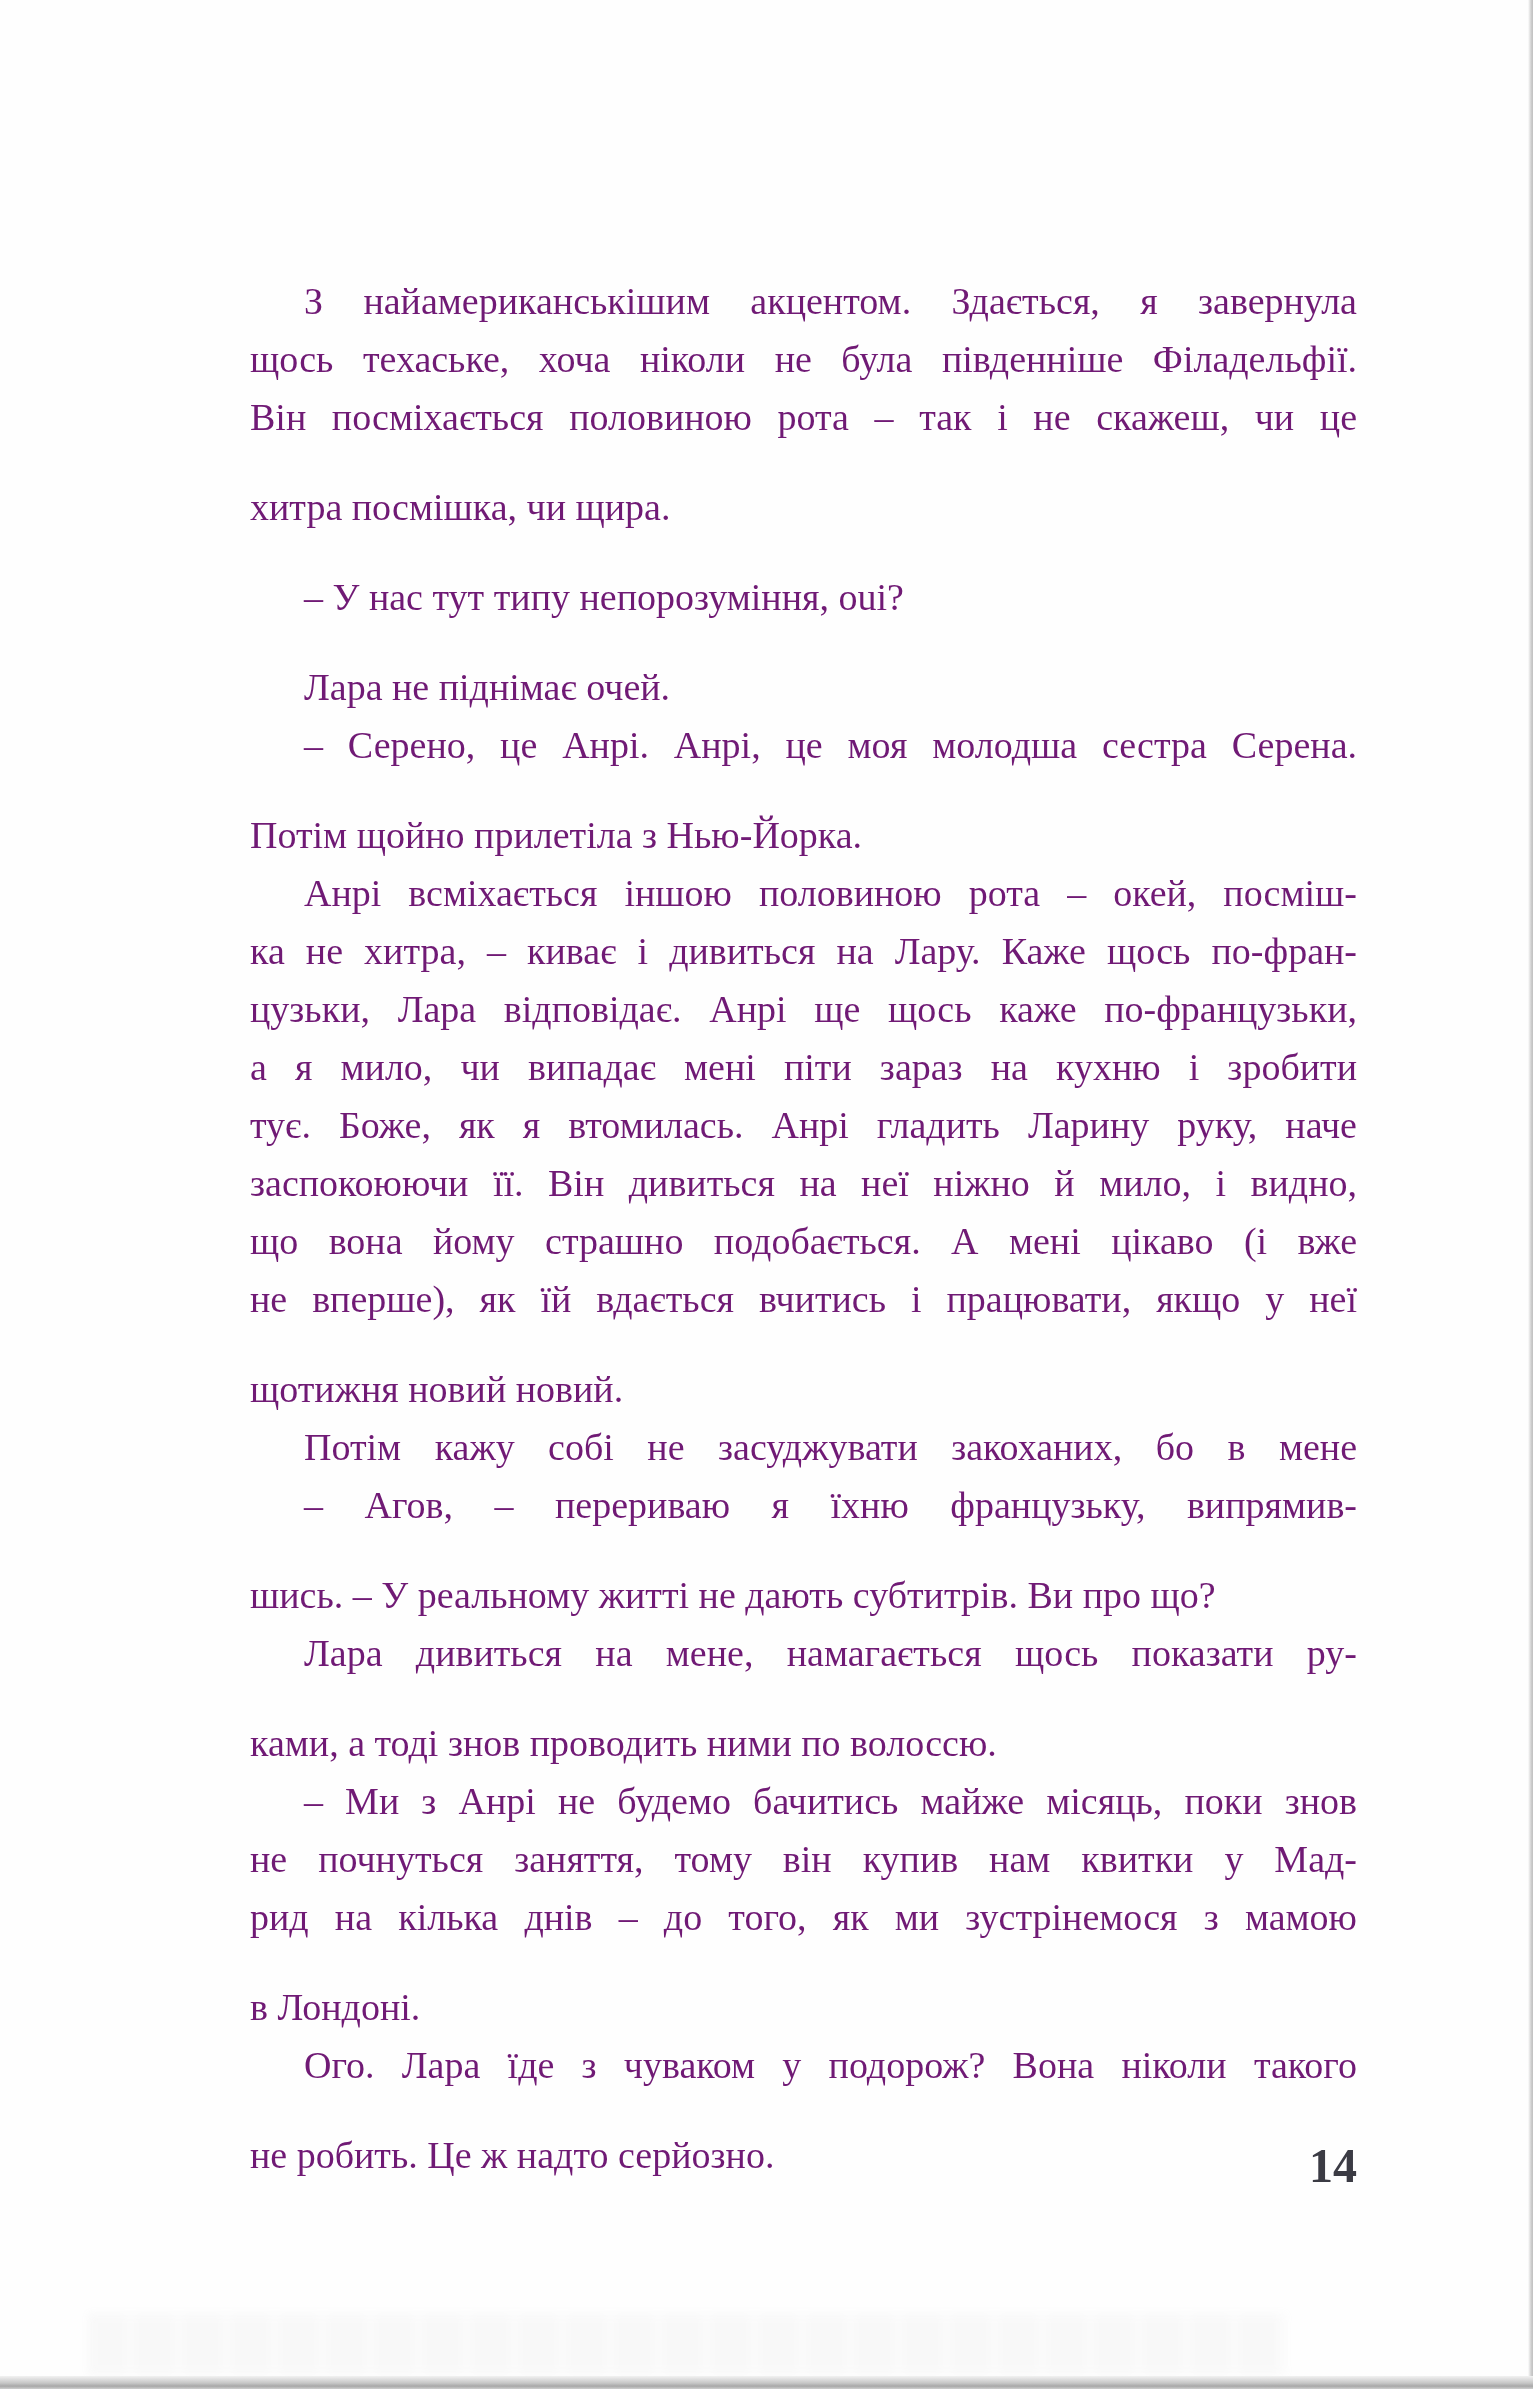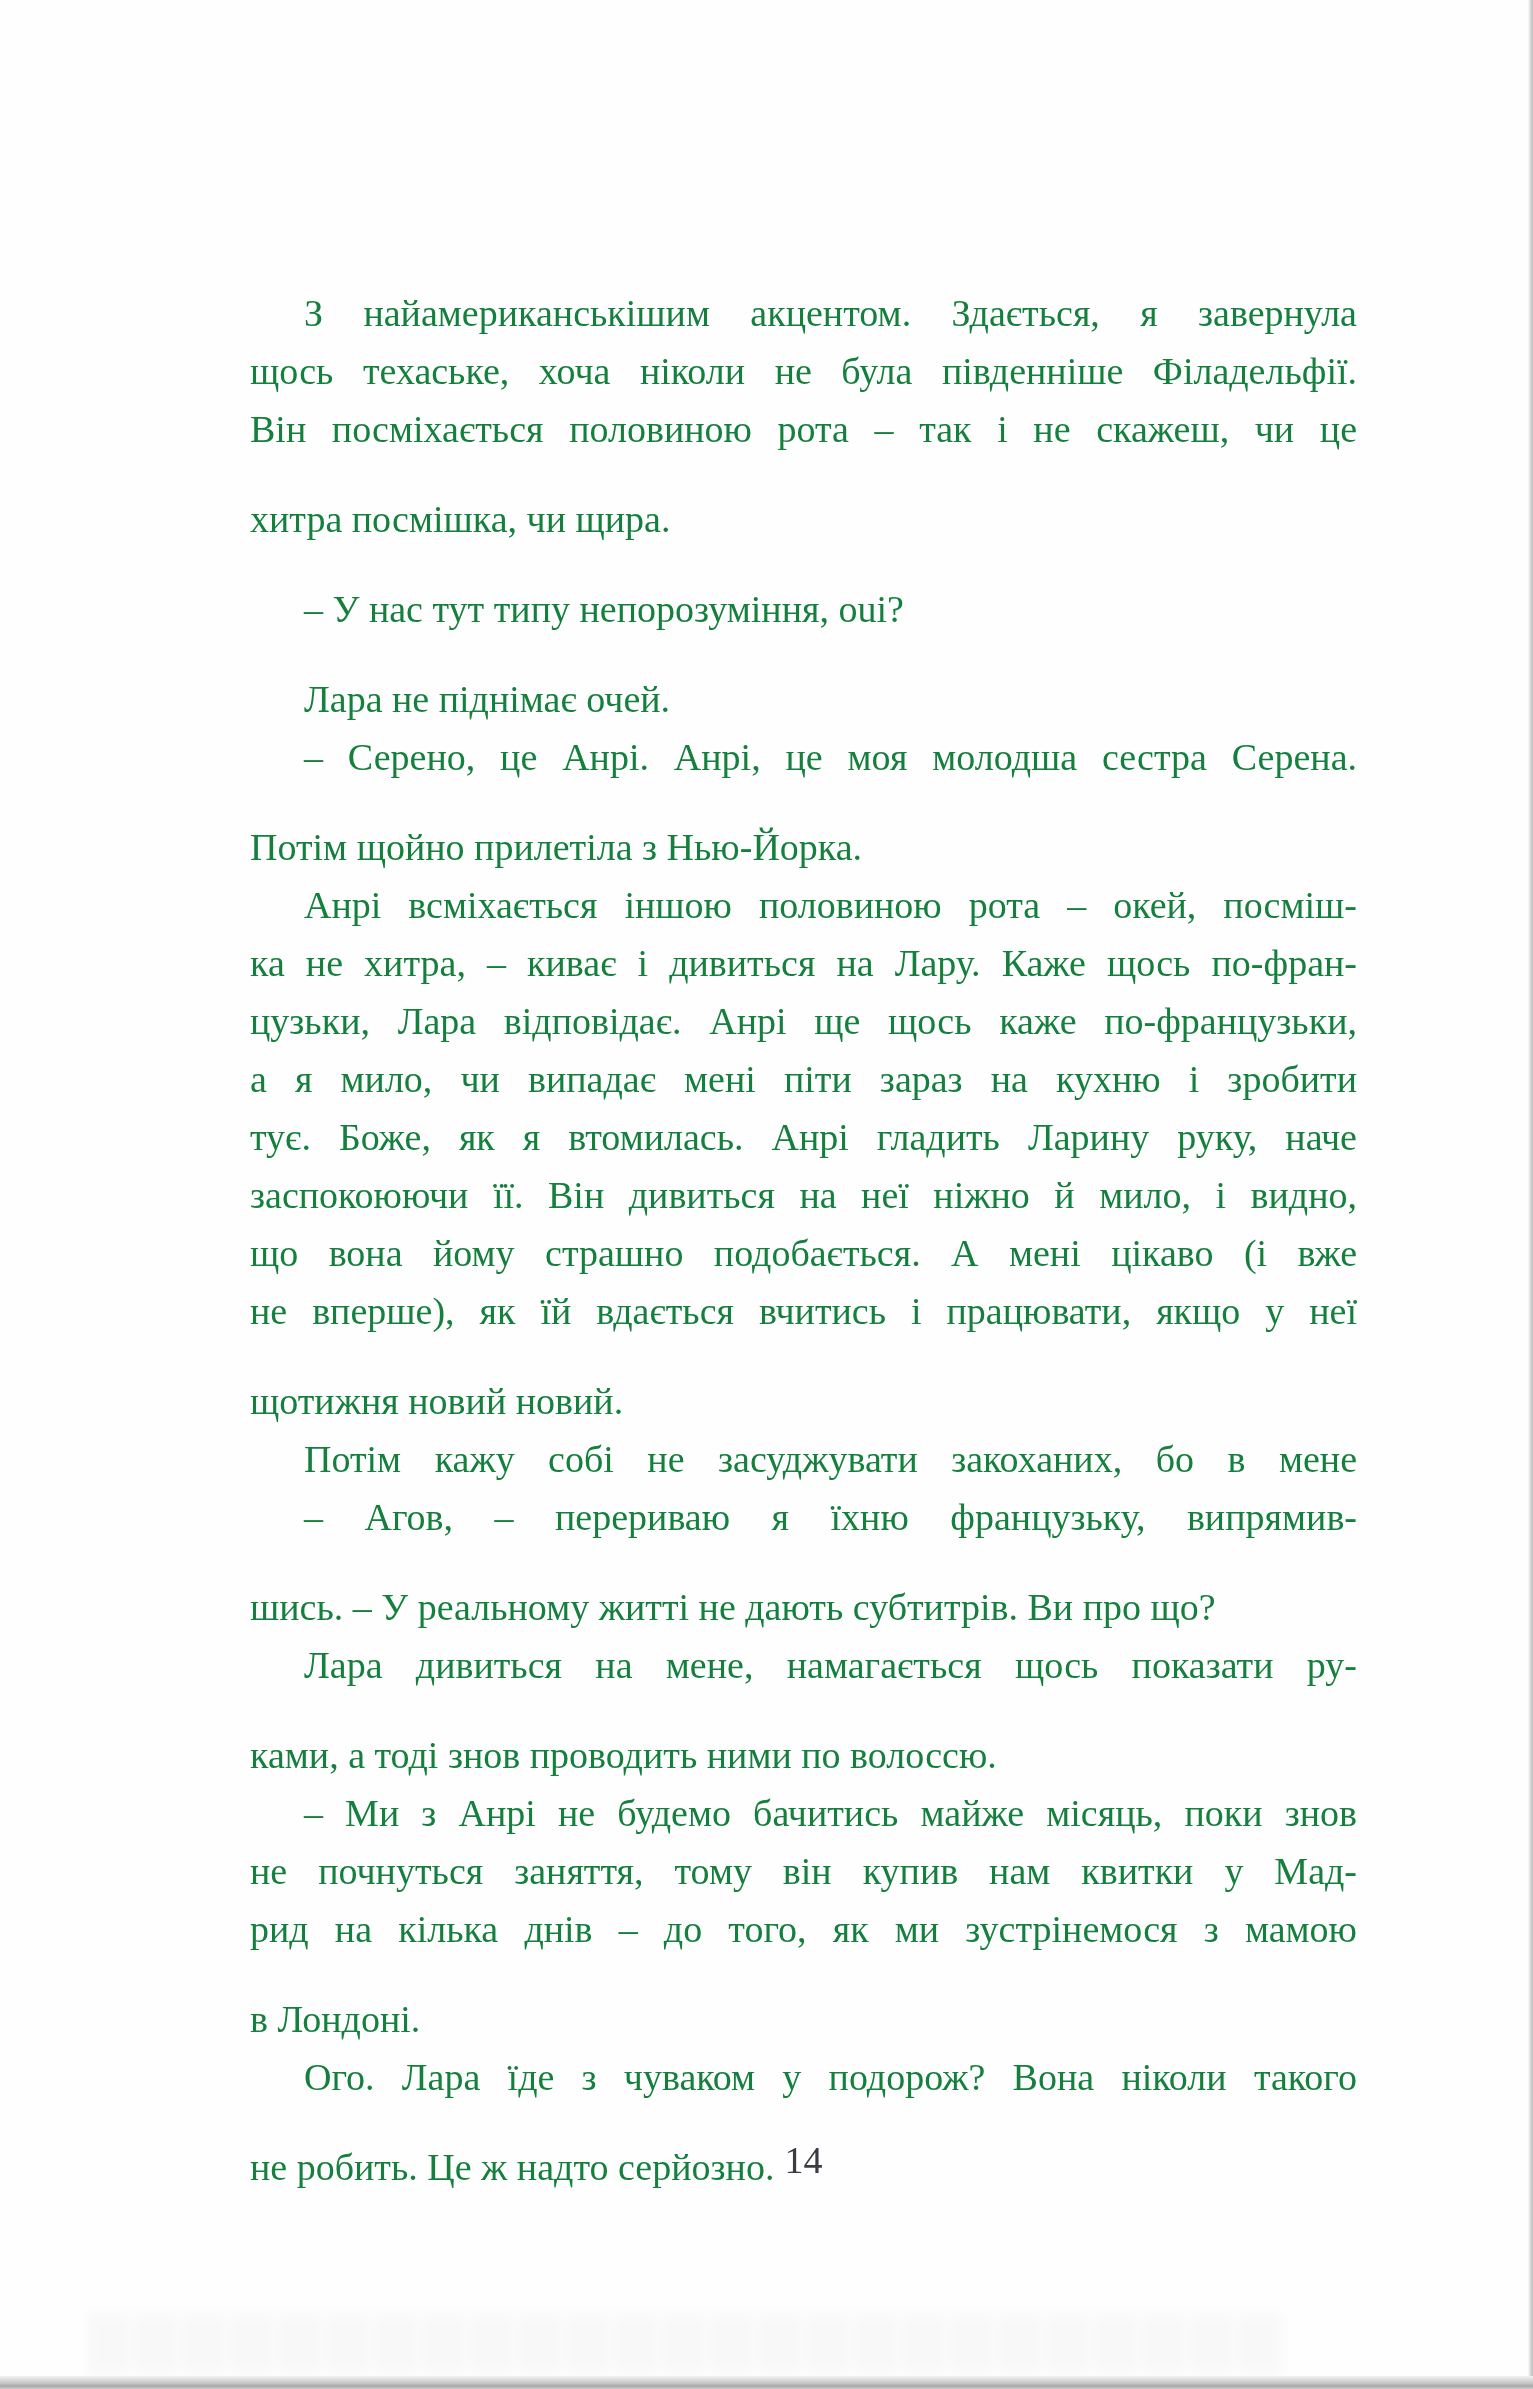--- a/index.html
+++ b/index.html
@@ -41,43 +41,44 @@
     width: 1198px;
     height: 62px;
     background: repeating-linear-gradient(to right, #9a9a9a 0 37px, #c2c2c2 37px 48px);
     opacity: 0.05;
     filter: blur(4px);
     pointer-events: none;
   }
   .text-block {
     position: absolute;
     left: 250px;
-    top: 284px;
+    top: 272px;
     width: 1107px;
-    color: #15803d;
+    color: #701a75;
     font-size: 38px;
     line-height: 58px;
   }
   .paragraph { margin: 0; }
   .line {
     text-align: justify;
     text-align-last: justify;
     white-space: normal;
   }
   .line.first { text-indent: 54px; }
   .line.lastline { text-align-last: left; margin-top: 32px; }
   .italic { }
   .page-number {
     position: absolute;
     left: 250px;
     top: 2138px;
     width: 1107px;
-    text-align: center;
-    font-size: 38px;
+    text-align: right;
+    font-size: 48px;
     color: #3b3b44;
+    font-weight: bold;
   }
 </style>
 </head>
 <body>
 
 <div class="page">
   <div class="text-block">
       <div class="paragraph">
         <div class="line first"><span>З найамериканськішим акцентом. Здається, я завернула</span></div>
         <div class="line"><span>щось техаське, хоча ніколи не була південніше Філадельфії.</span></div>

